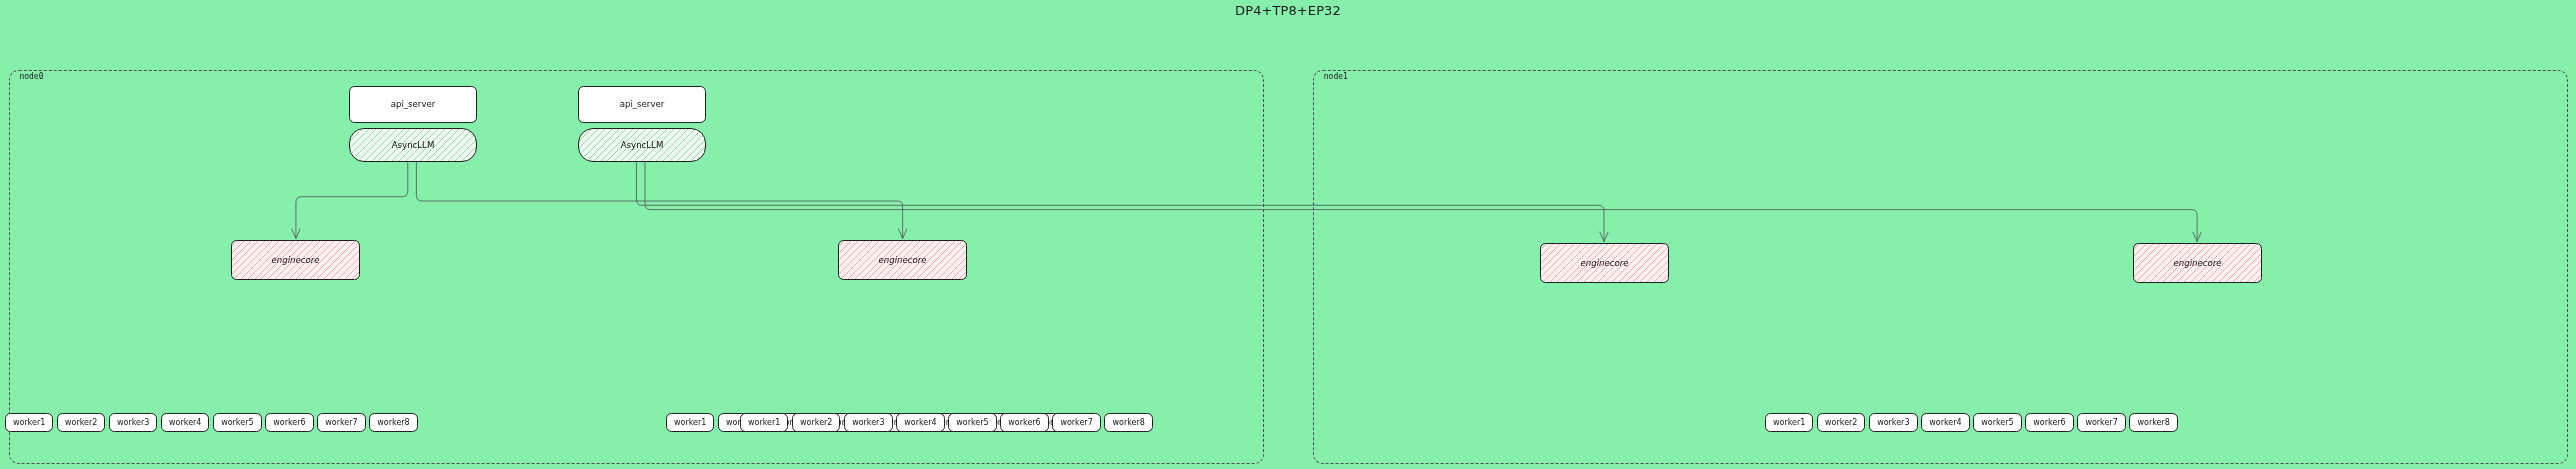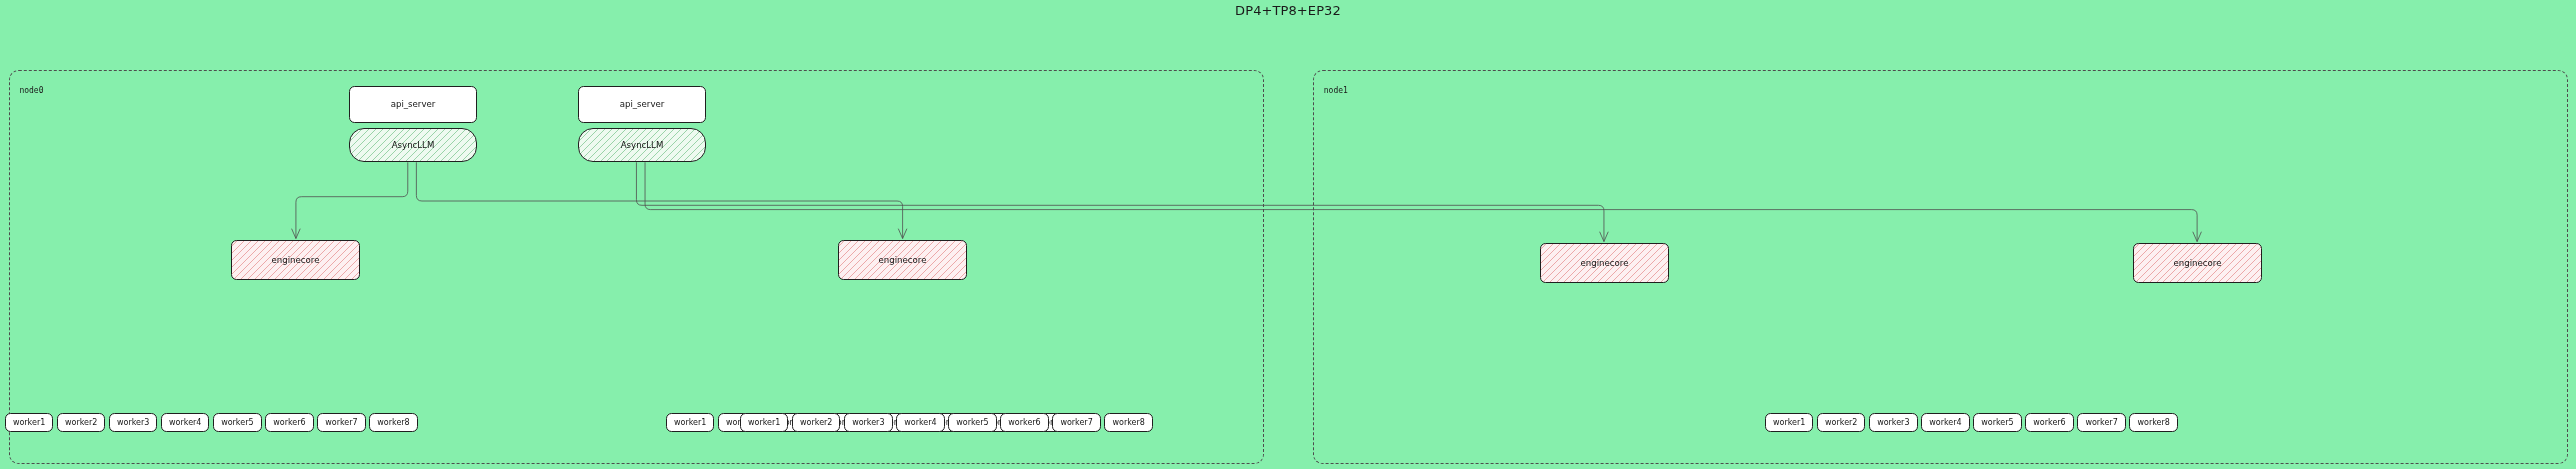--- a/index.html
+++ b/index.html
@@ -38,21 +38,21 @@
   .node-cluster {
     position: absolute;
     border: 1px dashed #4d4d4d;
     border-radius: 9.8px;
     background: transparent;
     box-sizing: border-box;
   }
   .node-label {
     position: absolute;
     left: 9.8px;
-    top: 15px;
+    top: 1px;
     font-size: 8px;
     line-height: 9.8px;
     color: #1a1a1a;
     font-family: "DejaVu Sans Mono", "Liberation Mono", monospace;
     white-space: nowrap;
     text-align: right;
   }
 
   
   .gnode {
@@ -96,20 +96,21 @@
   
   .gnode.enginecore {
     background-color: #fdf0f1;
     background-image: repeating-linear-gradient(
       -45deg,
       rgba(222, 110, 110, 0.55) 0px,
       rgba(222, 110, 110, 0.55) 0.7px,
       rgba(255, 255, 255, 0) 0.7px,
       rgba(255, 255, 255, 0) 4.9px
     );
+    font-style: italic;
   }
 
   
   .worker-group {
     position: absolute;
     display: flex;
     align-items: center;
     gap: 3.7px;
   }
   .worker-chip {

